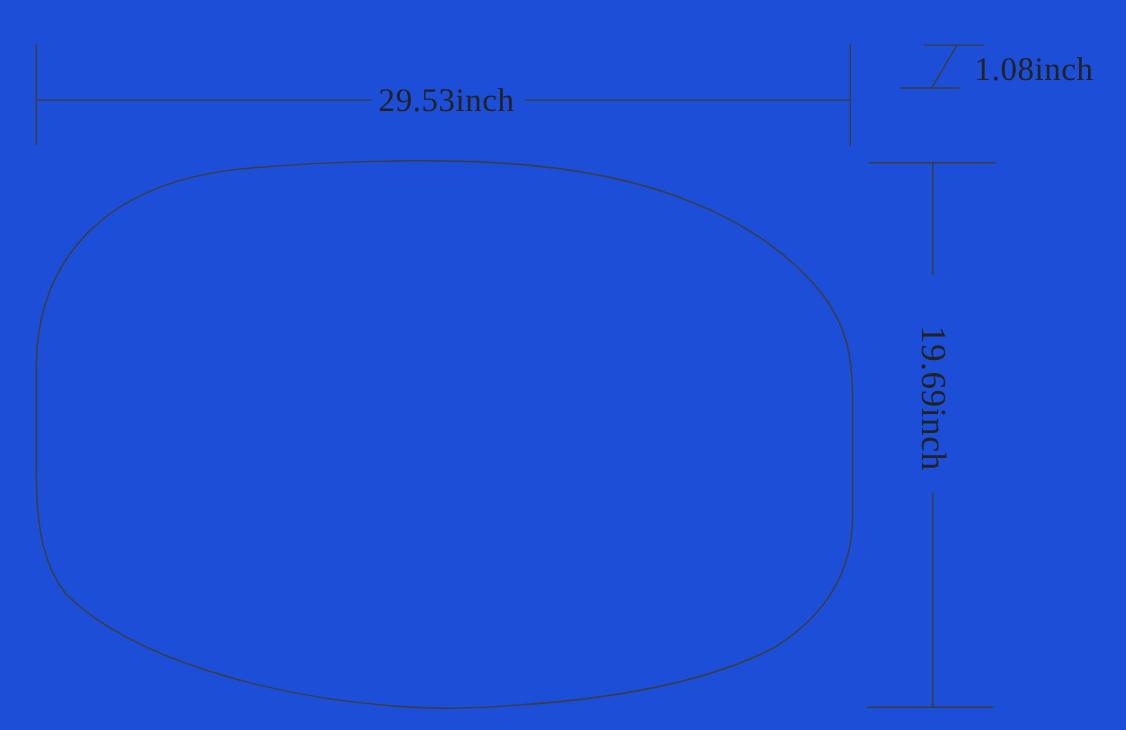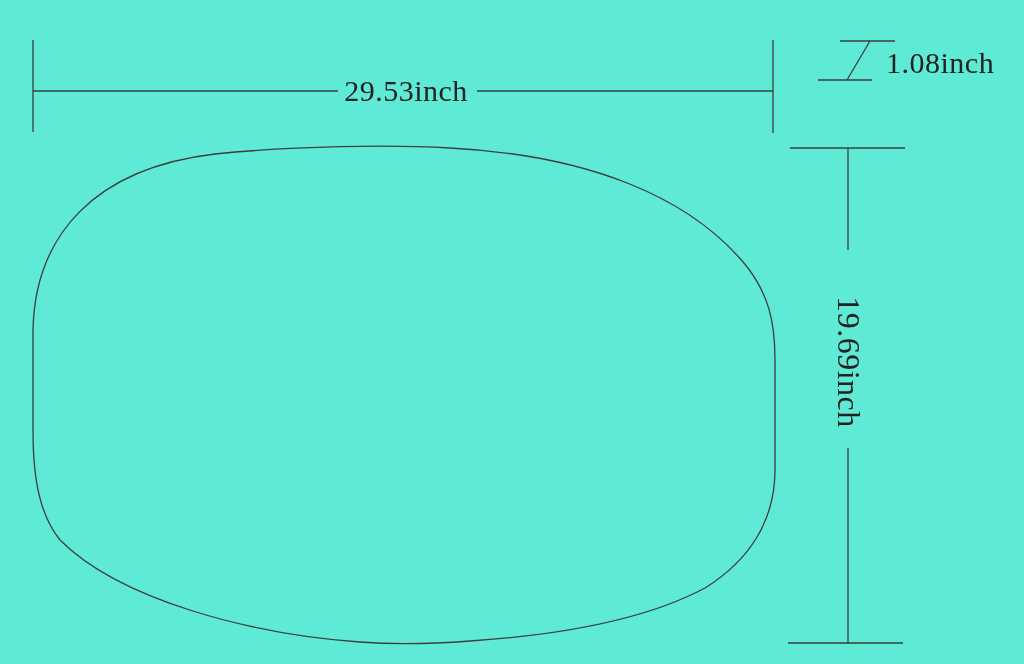--- a/index.html
+++ b/index.html
@@ -7,21 +7,21 @@
     padding: 0;
     width: 1024px;
     height: 664px;
     background: #ffffff;
     overflow: hidden;
   }
   .stage {
     position: relative;
     width: 1024px;
     height: 664px;
-    background: #5eead4;
+    background: #1d4ed8;
   }
   svg {
     display: block;
   }
   text {
     font-family: "Liberation Serif", "DejaVu Serif", serif;
   }
   .dim-label {
     font-size: 30px;
     letter-spacing: 0.5px;

